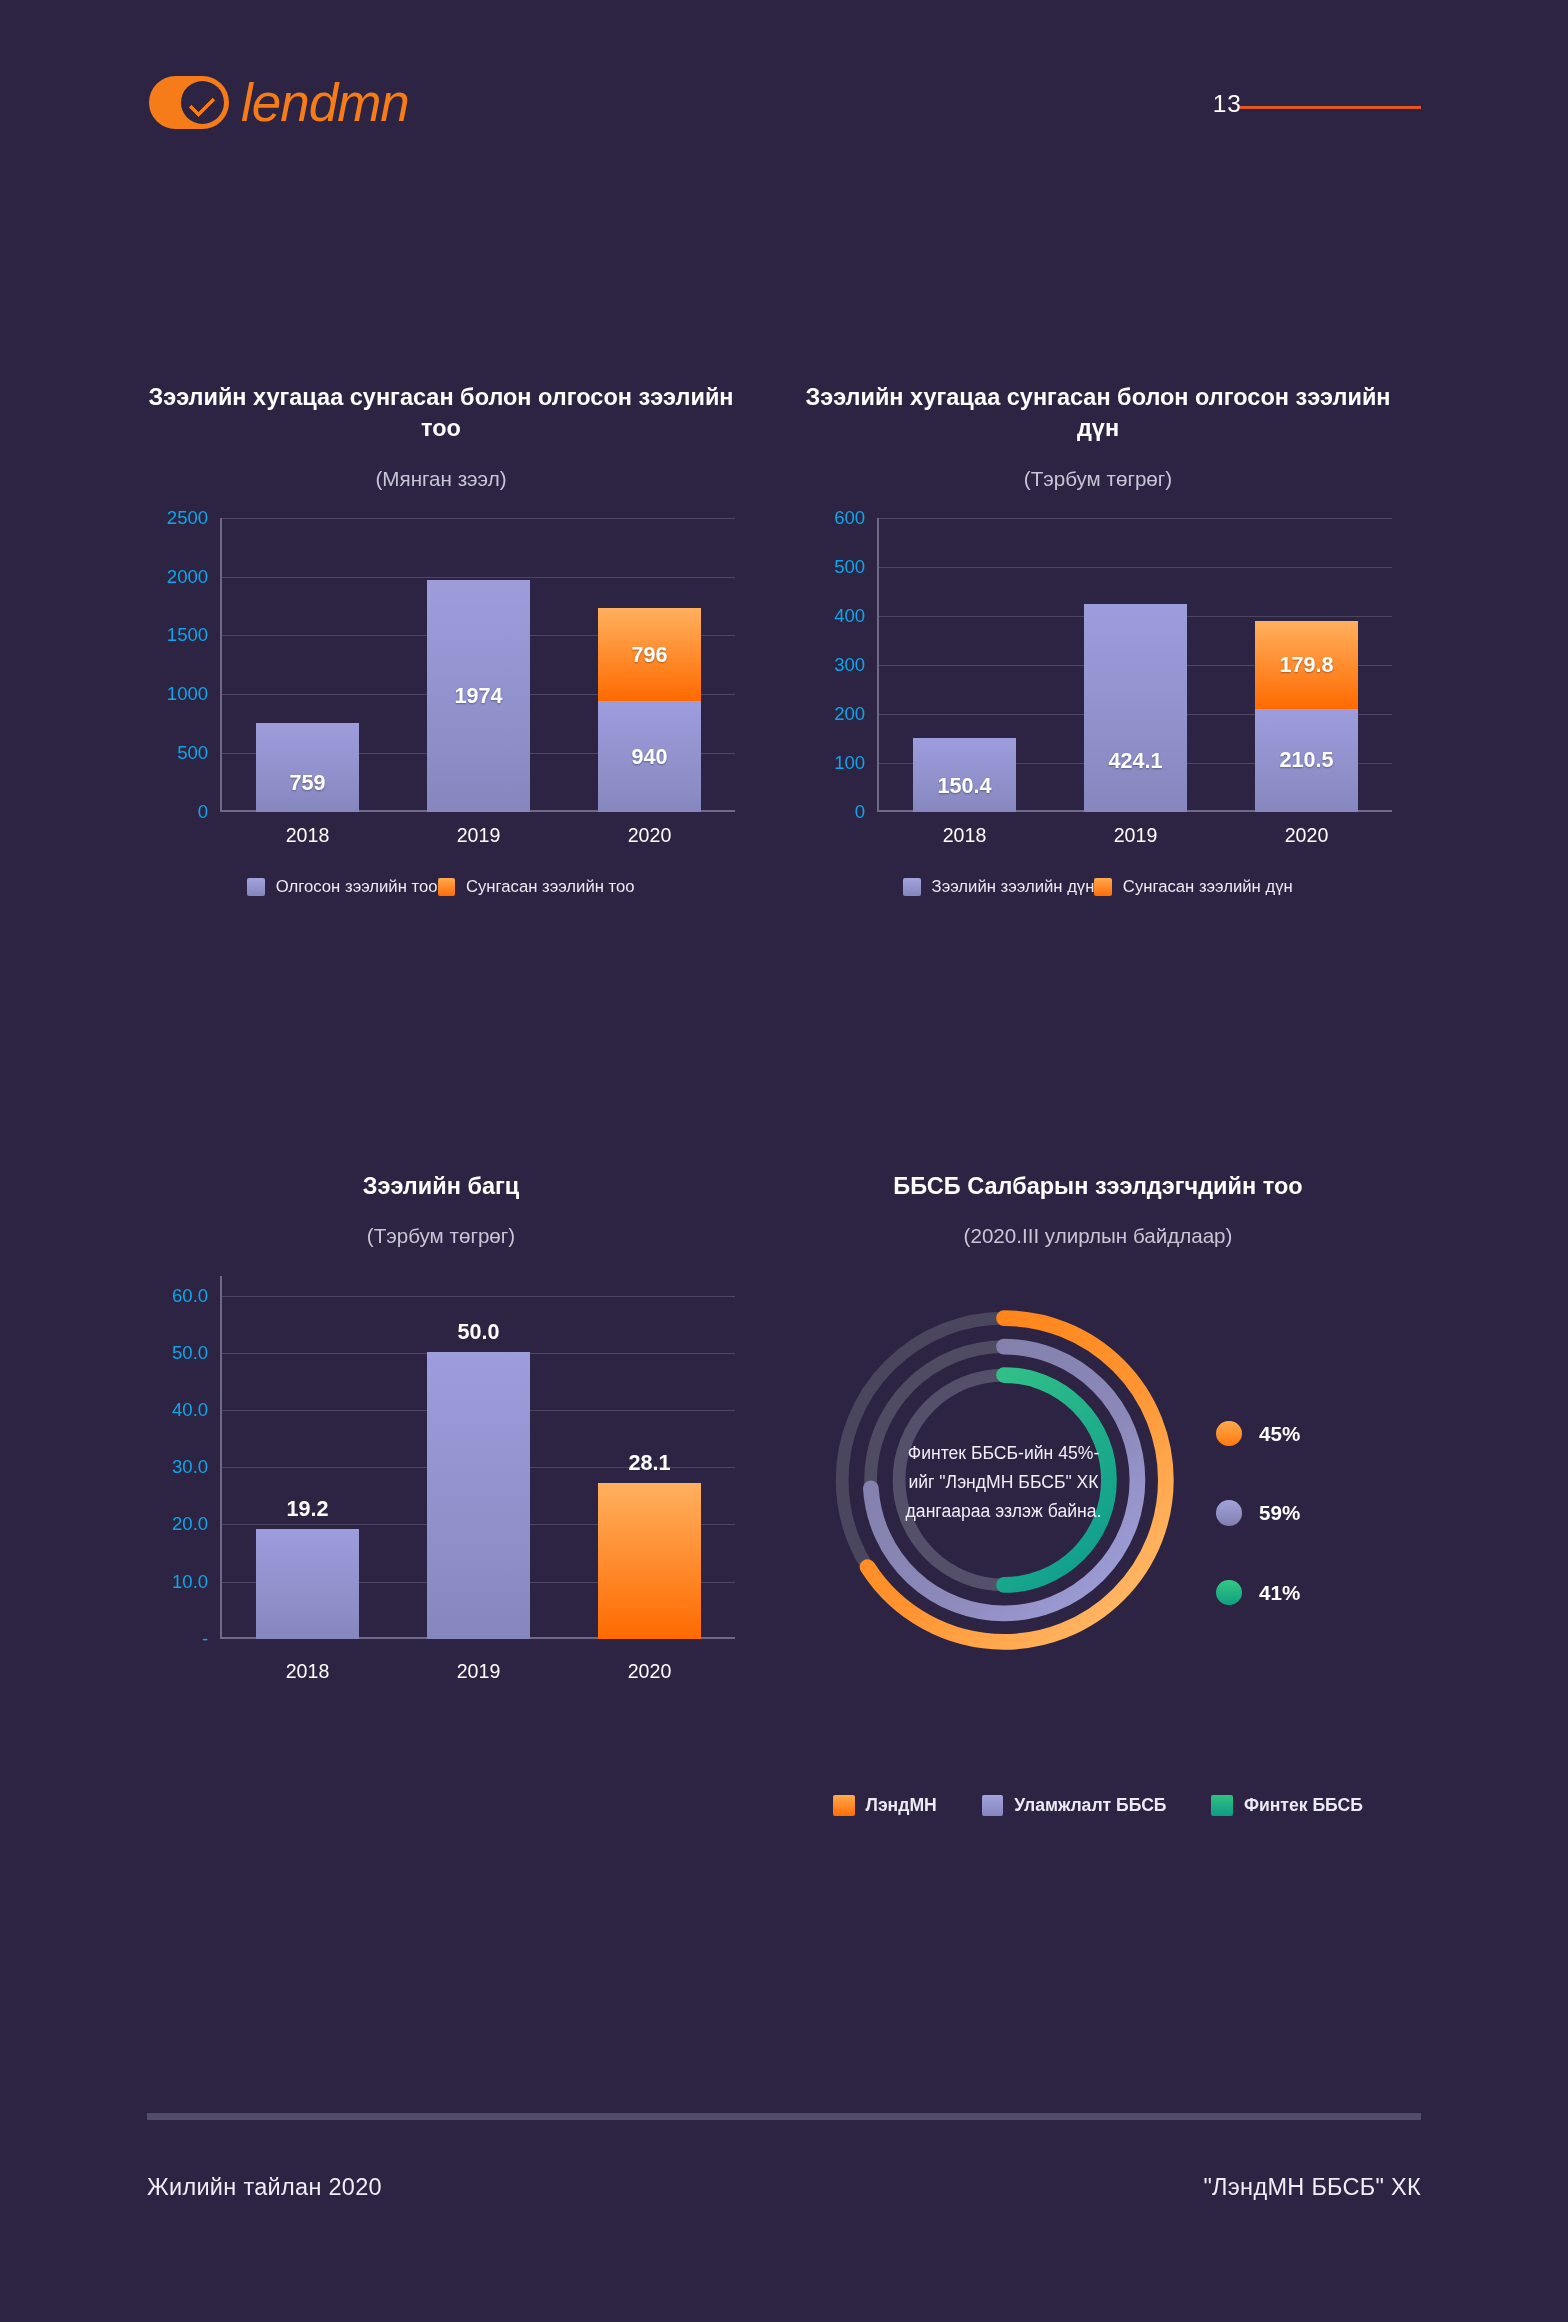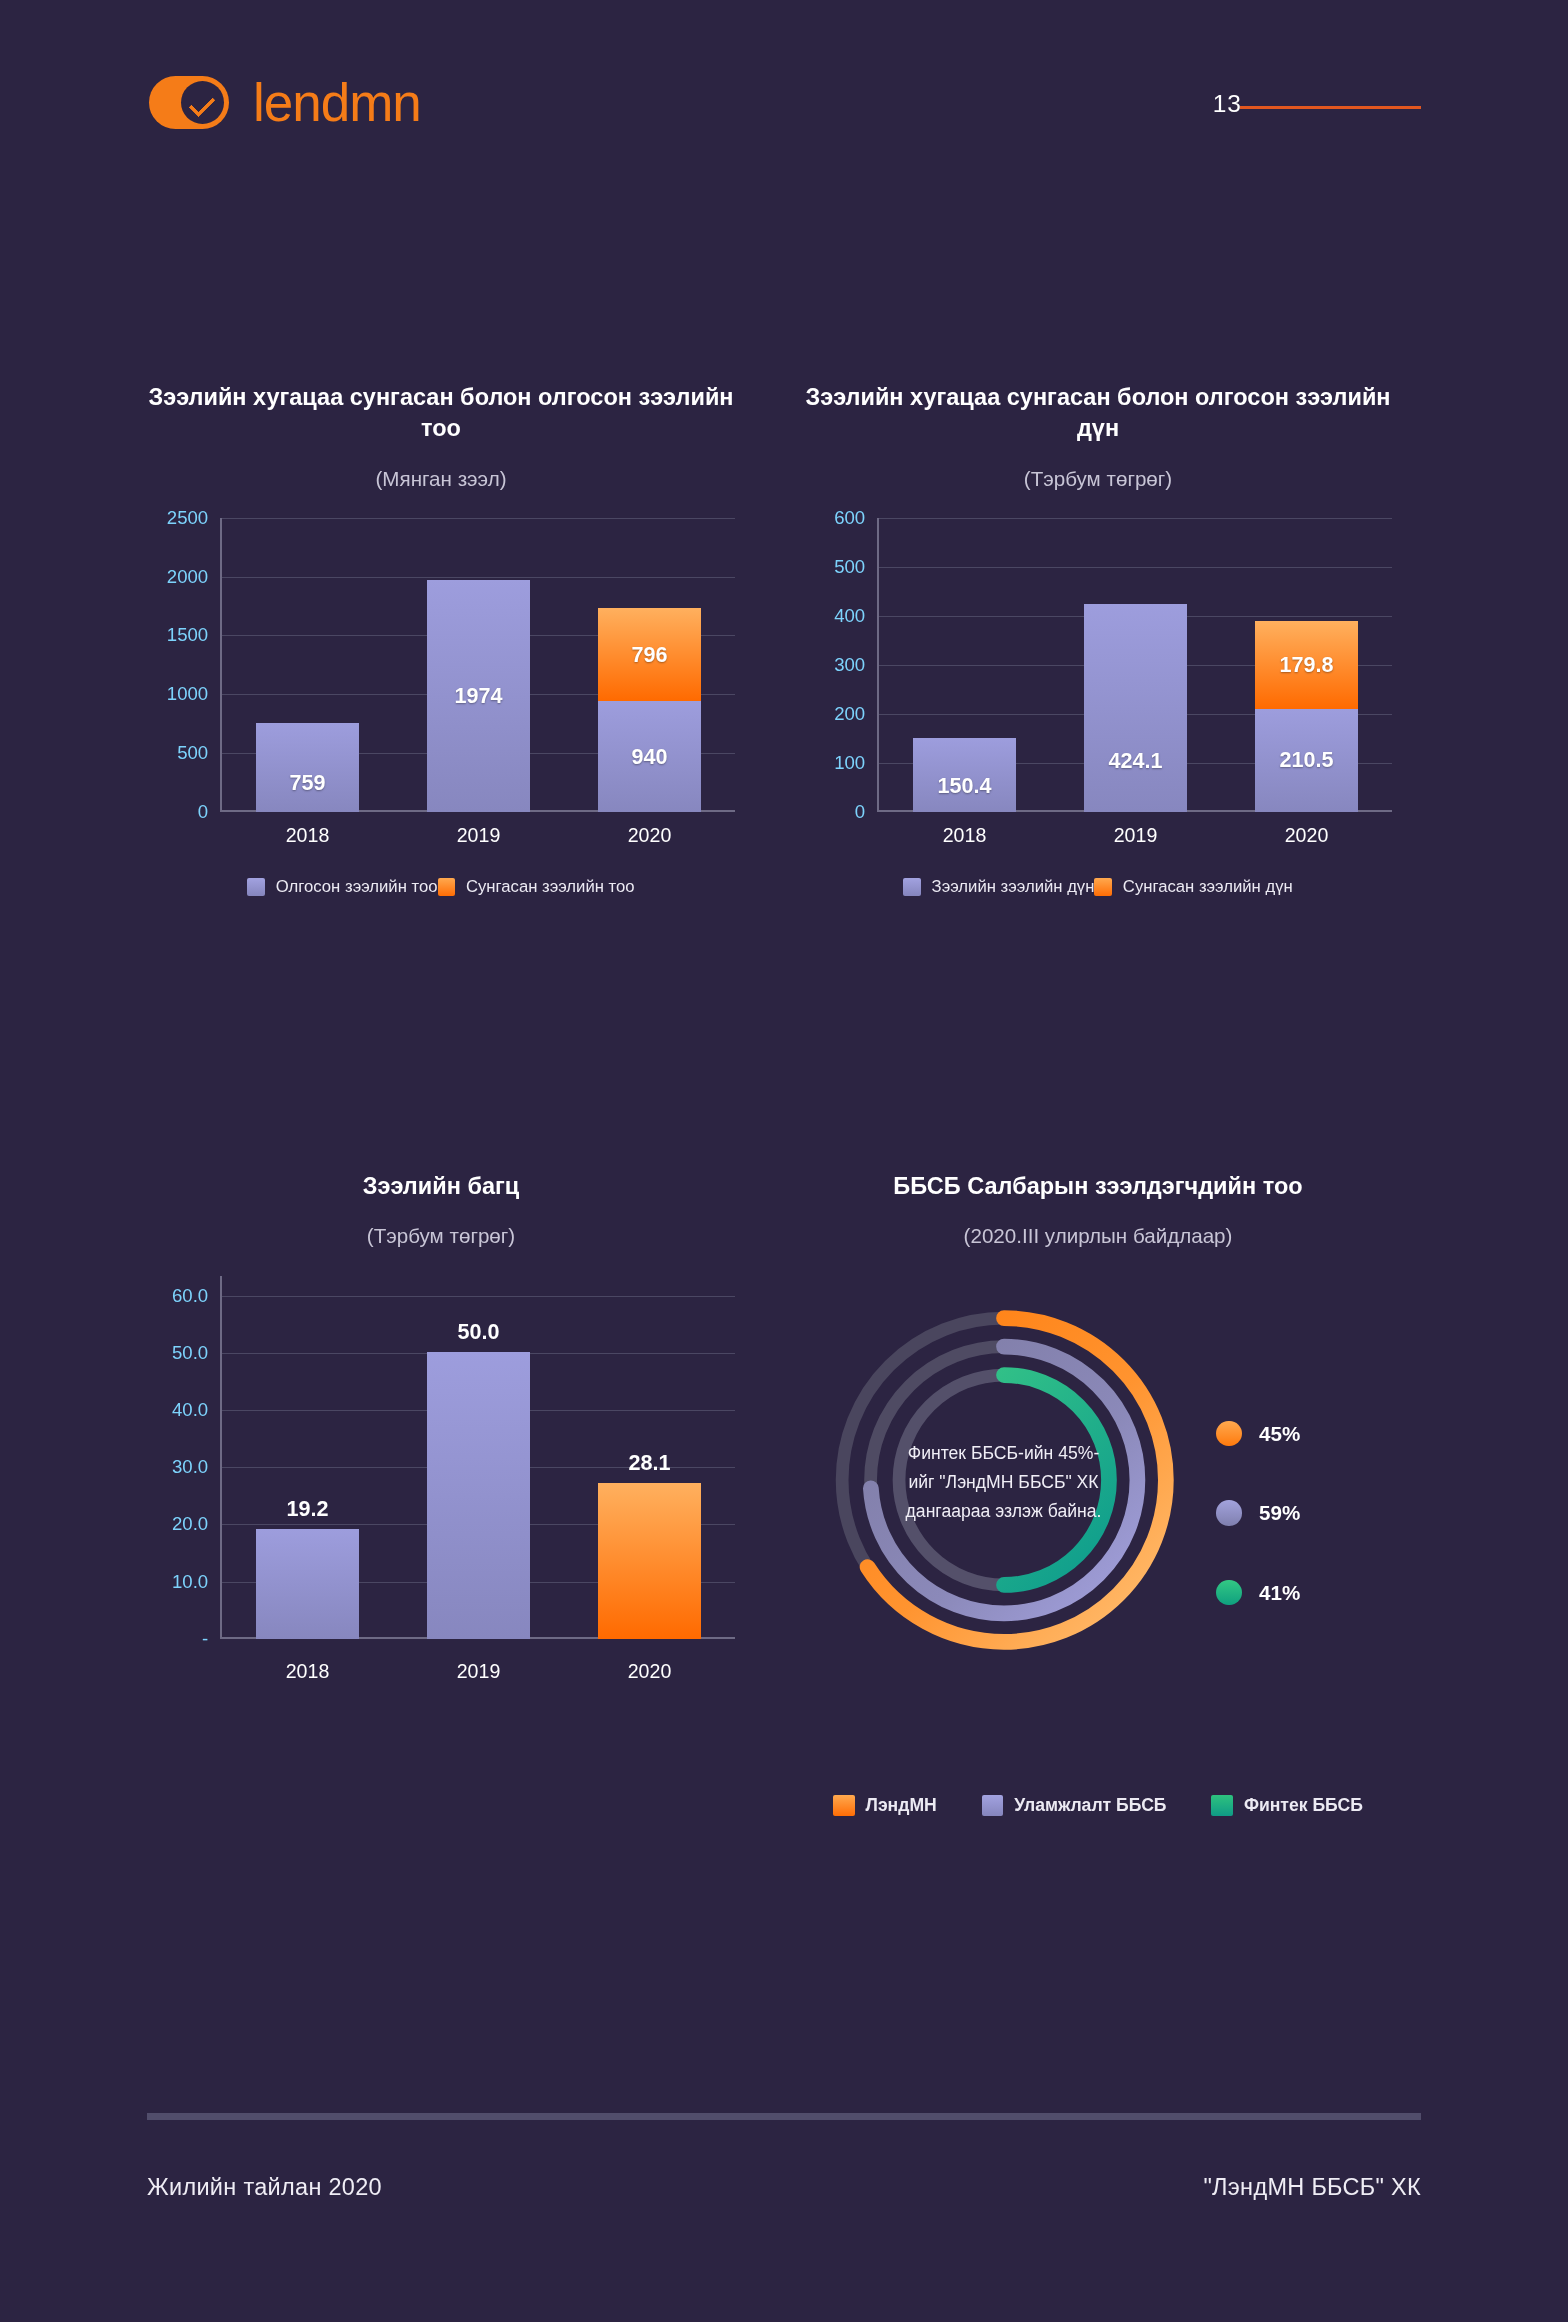--- a/index.html
+++ b/index.html
@@ -22,21 +22,22 @@
     top: 0; left: 0;
     width: 1568px;
     height: 186px;
   }
   .logo-wrap {
     position: absolute;
     left: 149px;
     top: 76px;
     display: flex;
     align-items: flex-start;
-    gap: 24px;
+    gap: 12px;
+    font-style: italic;
   }
   .logo-mark {
     width: 80px;
     height: 53px;
     border-radius: 26.5px;
     background: #f57c18;
     position: relative;
     flex: none;
   }
   .logo-mark .knob {
@@ -116,21 +117,21 @@
   .y-axis {
     position: absolute;
     left: 0; top: 0; bottom: 0;
     width: 73px;
   }
   .y-tick {
     position: absolute;
     right: 11.8px;
     transform: translateY(-50%);
     font-size: 18.6px;
-    color: #7dd3fc;
+    color: #0ea5e9;
     white-space: nowrap;
   }
   .grid-area {
     position: absolute;
     left: 73px; right: 0; top: 0; bottom: 0;
     border-left: 2px solid #6e6a85;
   }
   .gridline {
     position: absolute;
     left: 0; right: 0;

